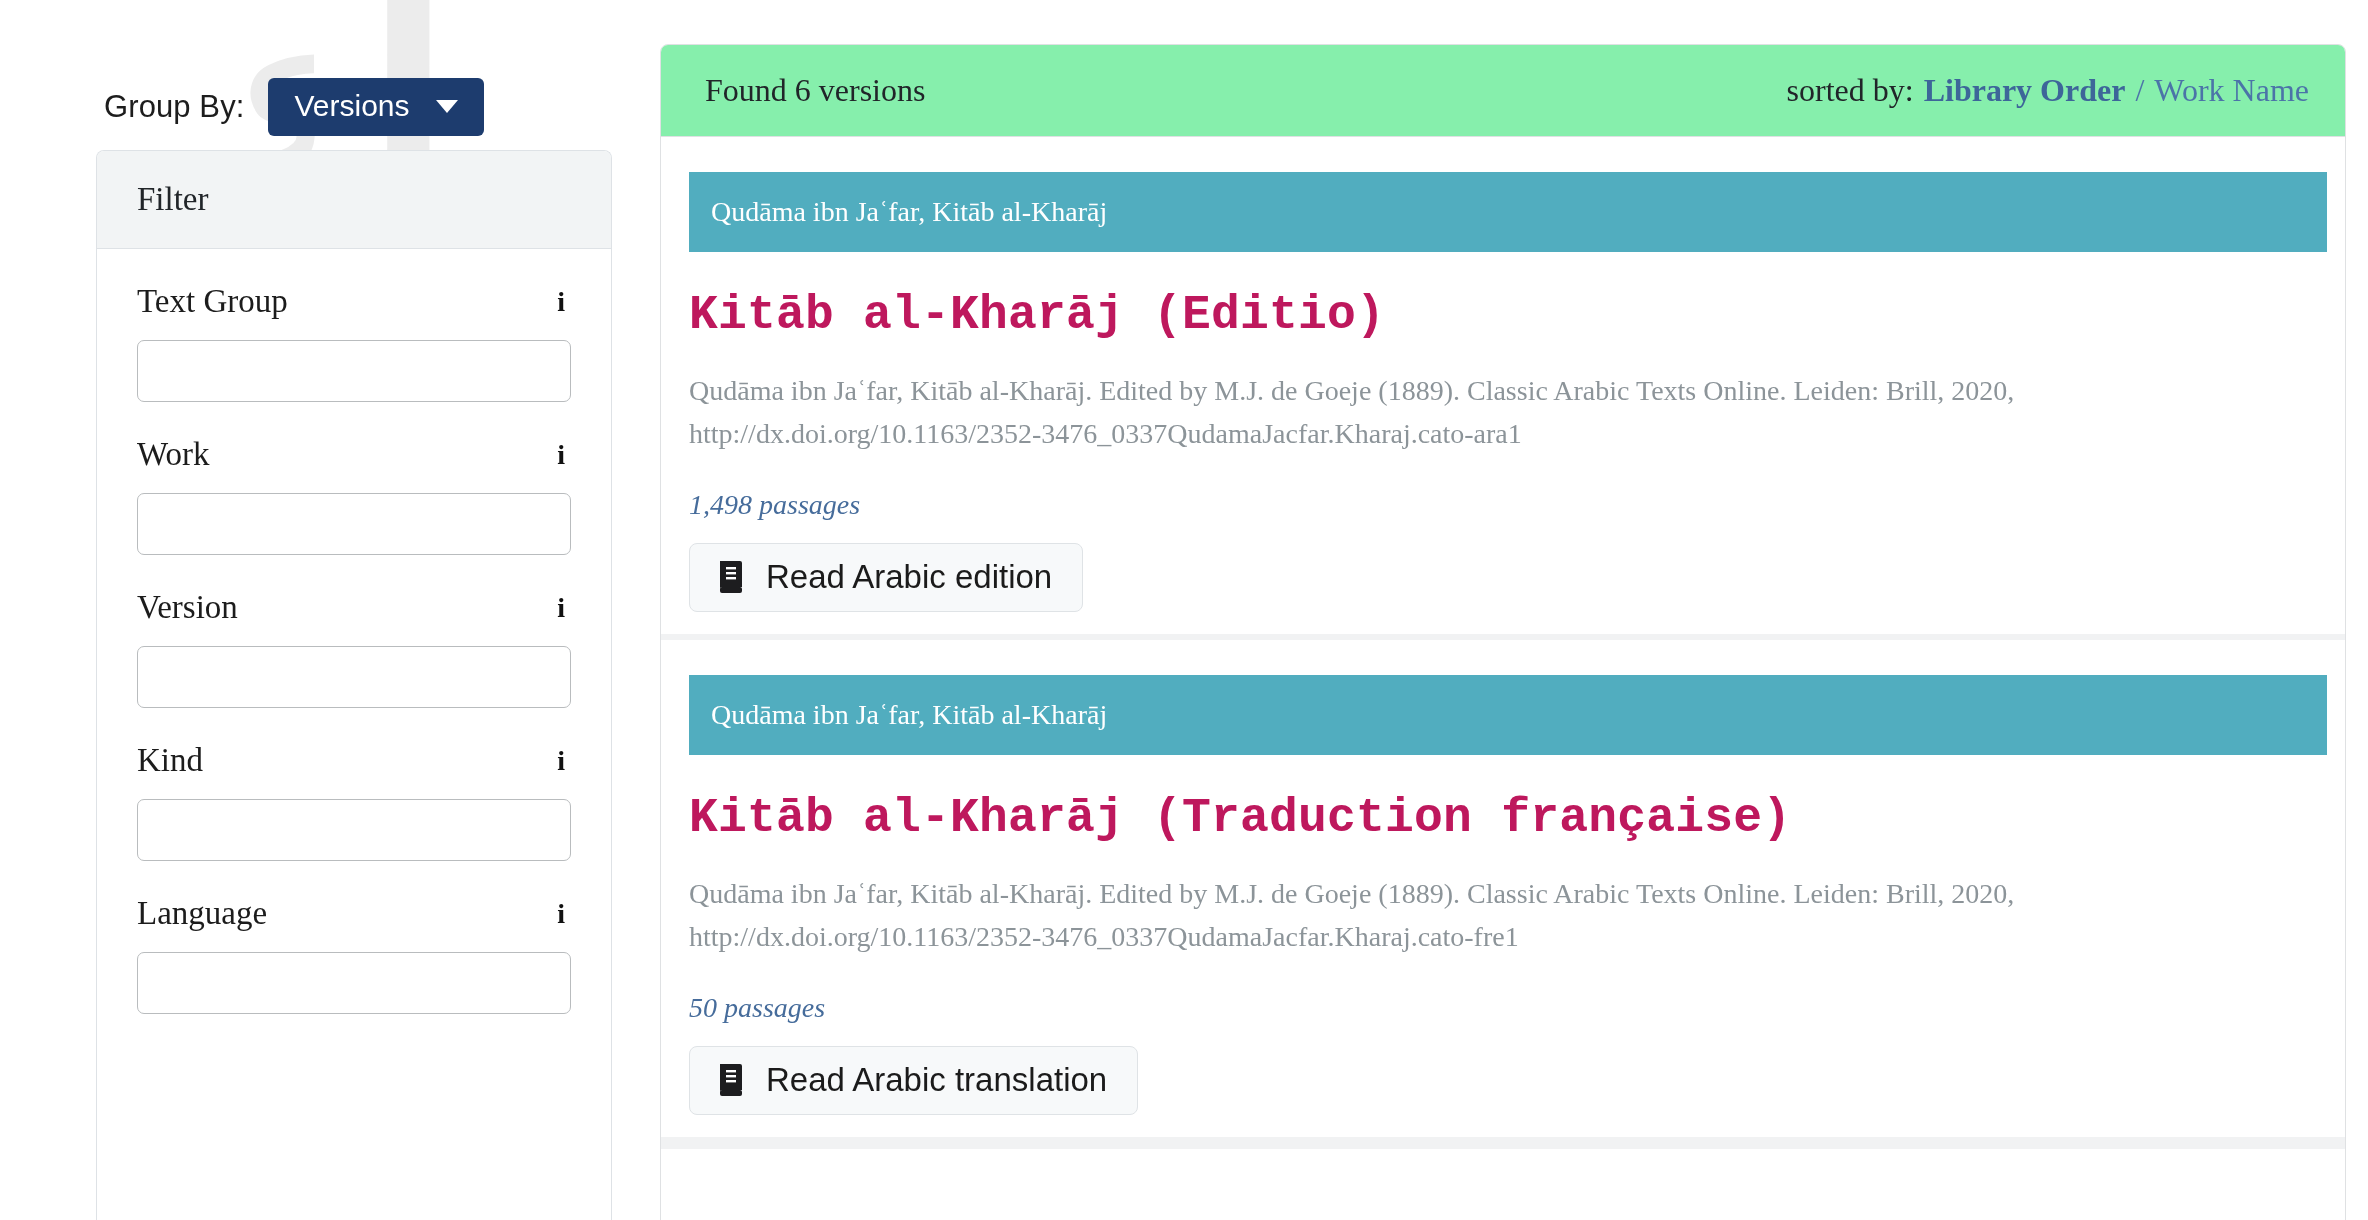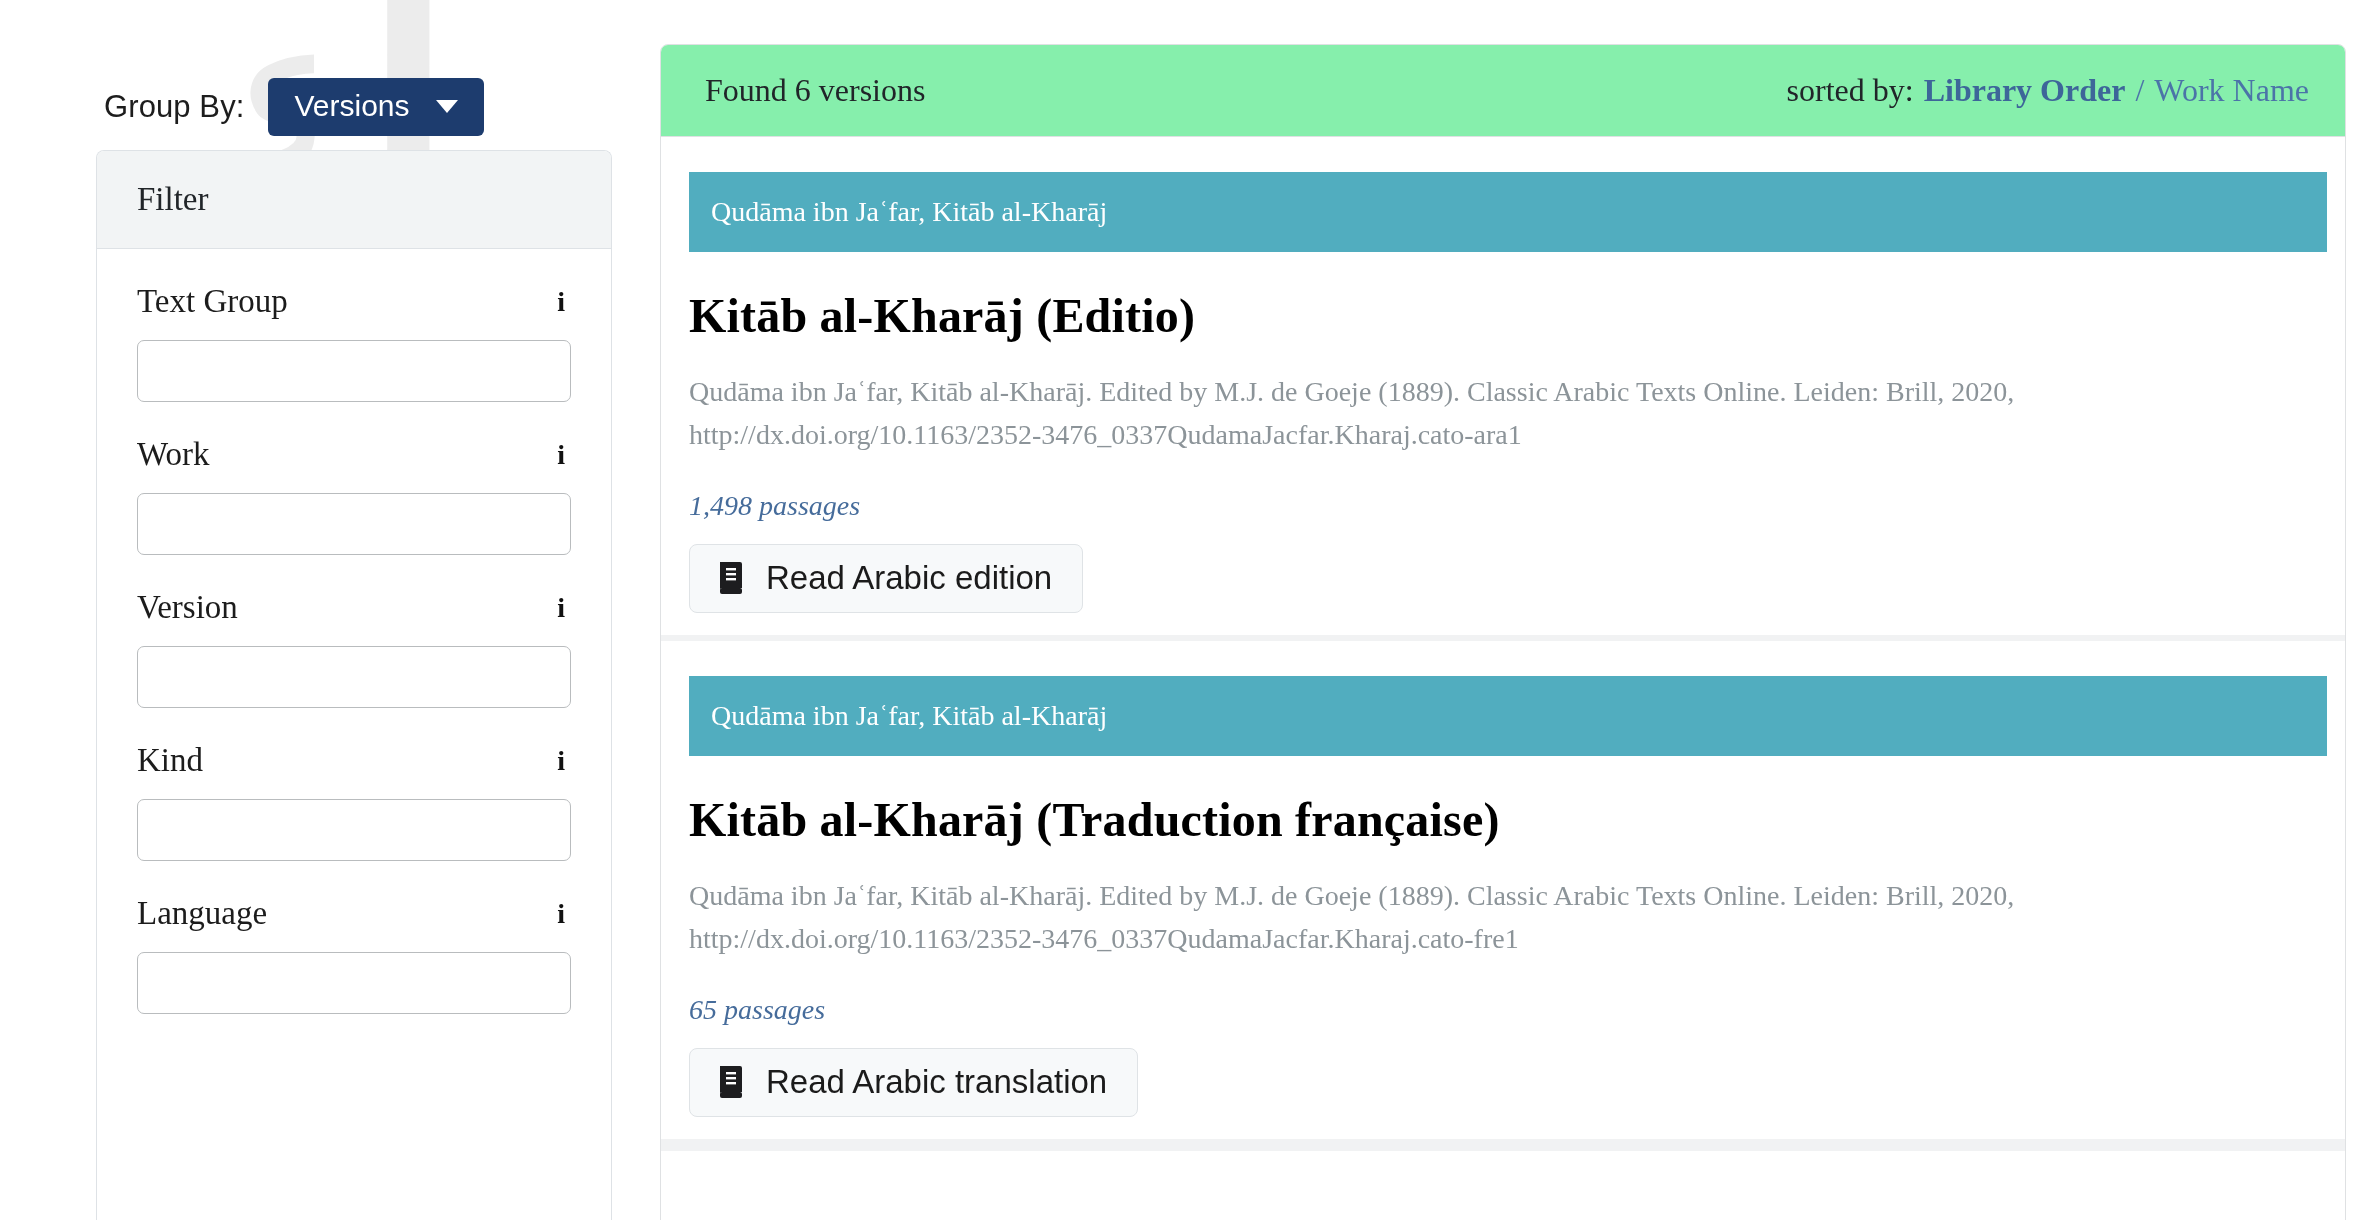--- a/index.html
+++ b/index.html
@@ -193,23 +193,23 @@
     align-items: center;
     padding-left: 22px;
   }
   .version-banner-text {
     font-family: "Liberation Serif", serif;
     font-size: 28px;
     color: #ffffff;
   }
   .card-body { padding: 0 40px 0 28px; }
   .version-title {
-    font-family: Liberation Serif, serif;
+    font-family: Liberation Mono, monospace;
     font-size: 48px;
-    color: #000000;
+    color: #be185d;
     margin: 36px 0 0 0;
     letter-spacing: .2px;
   }
   .citation {
     font-family: "Liberation Serif", serif;
     font-size: 28px;
     line-height: 1.52;
     color: #8c9499;
     margin-top: 28px;
     max-width: 1480px;
@@ -353,21 +353,21 @@
       </div>
     </div>
 
     <div class="version-card">
       <div class="version-banner">
         <span class="version-banner-text">Qudāma ibn Jaʿfar, Kitāb al-Kharāj</span>
       </div>
       <div class="card-body">
         <h2 class="version-title">Kitāb al-Kharāj (Traduction française)</h2>
         <div class="citation">Qudāma ibn Jaʿfar, Kitāb al-Kharāj. Edited by M.J. de Goeje (1889). Classic Arabic Texts Online. Leiden: Brill, 2020, http://dx.doi.org/10.1163/2352-3476_0337QudamaJacfar.Kharaj.cato-fre1</div>
-        <div><a class="passages">65 passages</a></div>
+        <div><a class="passages">50 passages</a></div>
         <button class="read-btn">
           <span class="book-icon">
             <svg width="28" height="32" viewBox="0 0 28 32" xmlns="http://www.w3.org/2000/svg">
               <path d="M4 0h20a2 2 0 0 1 2 2v24H6a2 2 0 0 0-2 2V0z" fill="#1d1d1f"></path>
               <rect x="4" y="26" width="22" height="6" rx="2" fill="#1d1d1f"></rect>
               <rect x="10" y="6" width="10" height="2.4" fill="#ffffff"></rect>
               <rect x="10" y="11" width="10" height="2.4" fill="#ffffff"></rect>
               <rect x="10" y="16" width="10" height="2.4" fill="#ffffff"></rect>
             </svg>
           </span>

